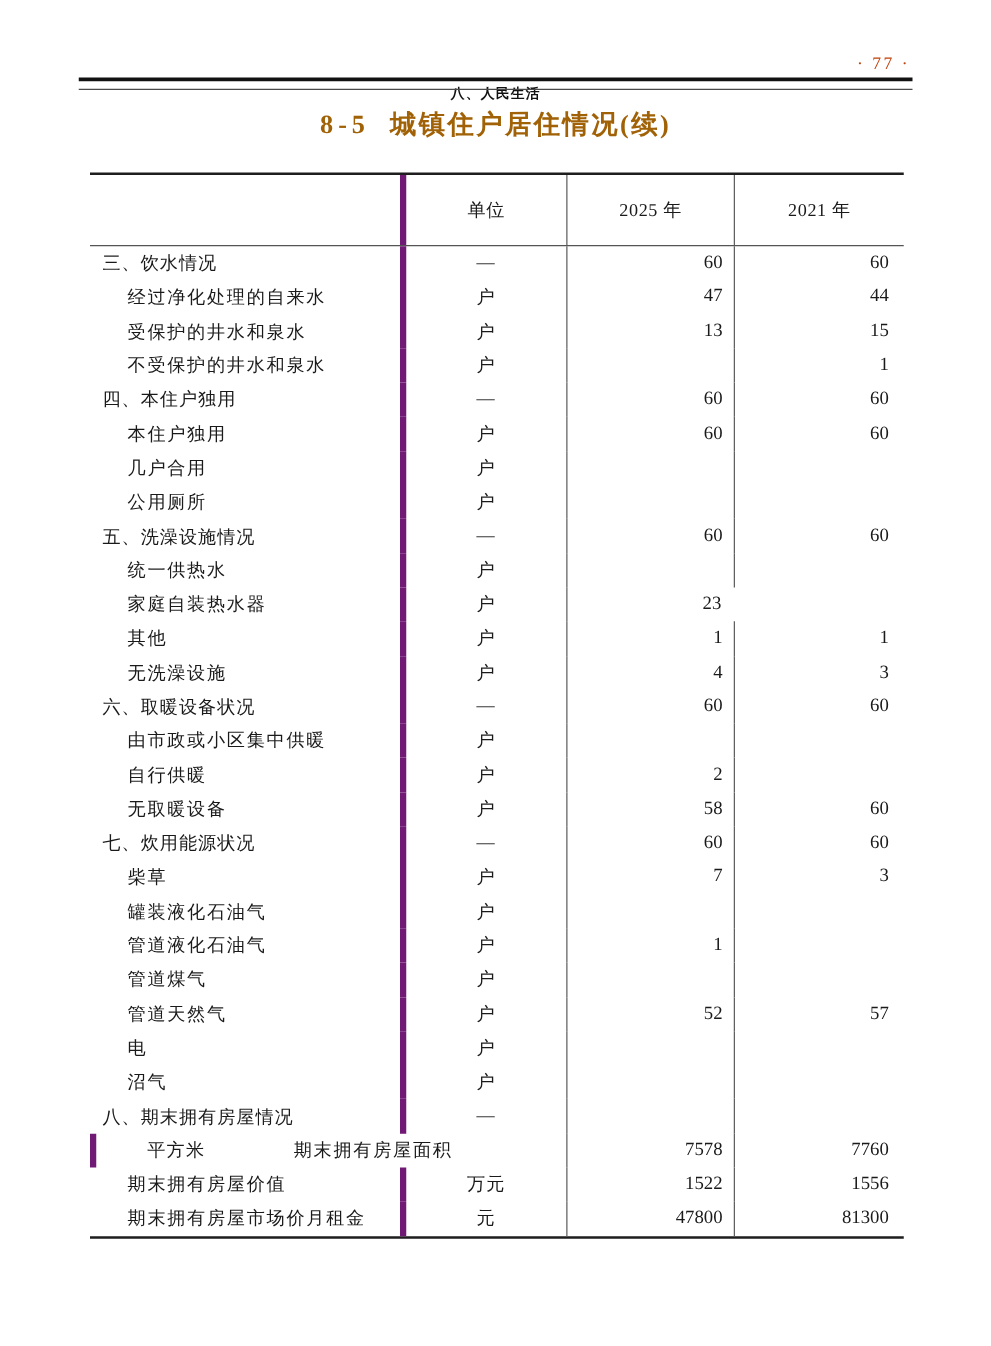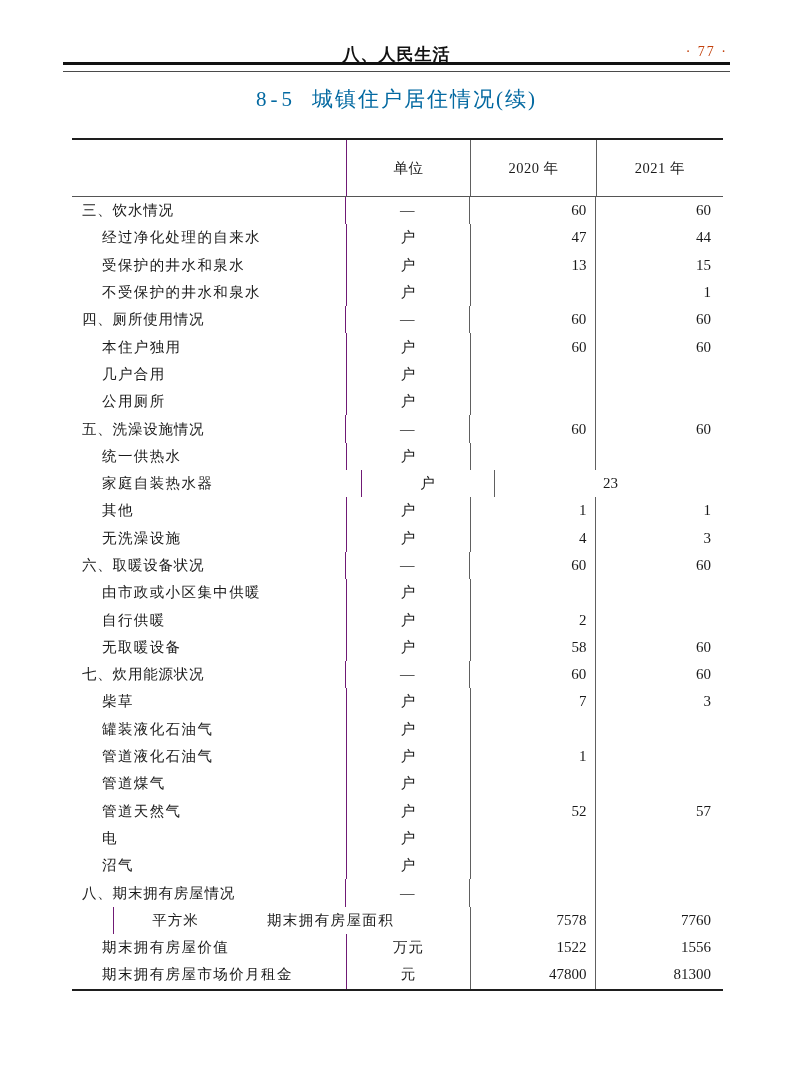--- a/index.html
+++ b/index.html
@@ -15,23 +15,24 @@
   
   .running-head {
     position: absolute;
     top: 43px; left: 63px; width: 667px; height: 18px;
   }
   .rh-title {
     display: block;
     text-align: center;
     font-family: "Liberation Sans", "DejaVu Sans", sans-serif;
     font-weight: 700;
-    font-size: 17px;
+    font-size: 11px;
     letter-spacing: 1px;
     color: #111;
+    margin-top: 24px;
   }
   .rh-page {
     position: absolute;
     right: 2px; top: 1px;
     font-size: 14px;
     letter-spacing: 2px;
     color: #c2410c;
   }
   .rule-thick {
     position: absolute;
@@ -42,22 +43,22 @@
     position: absolute;
     top: 70.5px; left: 63px; width: 667px; height: 1.6px;
     background: #4a4a4a;
   }
   
   .page-title {
     position: absolute;
     top: 85px; left: 0; width: 100%;
     text-align: center;
     font-size: 21px;
-    font-weight: 400;
-    color: #0369a1;
+    font-weight: 700;
+    color: #a16207;
   }
   .title-no { letter-spacing: 4px; margin-right: 16px; }
   .title-text { letter-spacing: 2px; }
   
   .stat-table {
     position: absolute;
     top: 138px; left: 72px; width: 651px;
     border-top: 2.5px solid #1e1e1e;
     border-bottom: 2px solid #1e1e1e;
     box-sizing: content-box;
@@ -74,21 +75,21 @@
   .cell {
     box-sizing: border-box;
     display: flex;
     align-items: center;
     font-size: 14.5px;
     overflow: hidden;
     white-space: nowrap;
   }
   .c0 { width: 248px; padding-left: 10px; letter-spacing: 0.8px; }
   .c0.indent { padding-left: 30px; letter-spacing: 1.4px; font-family: Liberation Serif, serif; }
-  .c1 { width: 133px; justify-content: center; border-left: 1px solid #701a75; letter-spacing: 1px; margin-left: 41px; }
+  .c1 { width: 133px; justify-content: center; border-left: 5px solid #701a75; letter-spacing: 1px; }
   .c2 { width: 134px; justify-content: flex-end; padding-right: 9px; border-left: 1px solid #606060; font-size: 15px; }
   .c3 { width: 136px; justify-content: flex-end; padding-right: 12px; border-left: 1px solid #606060; font-size: 15px; }
   .thead .cell { font-size: 14.5px; letter-spacing: 0.5px; }
   .thead .c2, .thead .c3 { justify-content: center; padding-right: 0; }
 </style>
 </head>
 <body>
 
 <div class="page">
 
@@ -100,21 +101,21 @@
   <div class="rule-thin"></div>
 
   <div class="page-title">
     <span class="title-no">8-5</span><span class="title-text">城镇住户居住情况(续)</span>
   </div>
 
   <div class="stat-table">
     <div class="thead">
       <div class="cell c0"></div>
       <div class="cell c1">单位</div>
-      <div class="cell c2">2020 年</div>
+      <div class="cell c2">2025 年</div>
       <div class="cell c3">2021 年</div>
     </div>
     <div>
         <div class="trow">
           <div class="cell c0">三、饮水情况</div>
           <div class="cell c1">—</div>
           <div class="cell c2">60</div>
           <div class="cell c3">60</div>
         </div>
         <div class="trow">
@@ -129,21 +130,21 @@
           <div class="cell c2">13</div>
           <div class="cell c3">15</div>
         </div>
         <div class="trow">
           <div class="cell c0 indent">不受保护的井水和泉水</div>
           <div class="cell c1">户</div>
           <div class="cell c2"></div>
           <div class="cell c3">1</div>
         </div>
         <div class="trow">
-          <div class="cell c0">四、厕所使用情况</div>
+          <div class="cell c0">四、本住户独用</div>
           <div class="cell c1">—</div>
           <div class="cell c2">60</div>
           <div class="cell c3">60</div>
         </div>
         <div class="trow">
           <div class="cell c0 indent">本住户独用</div>
           <div class="cell c1">户</div>
           <div class="cell c2">60</div>
           <div class="cell c3">60</div>
         </div>

